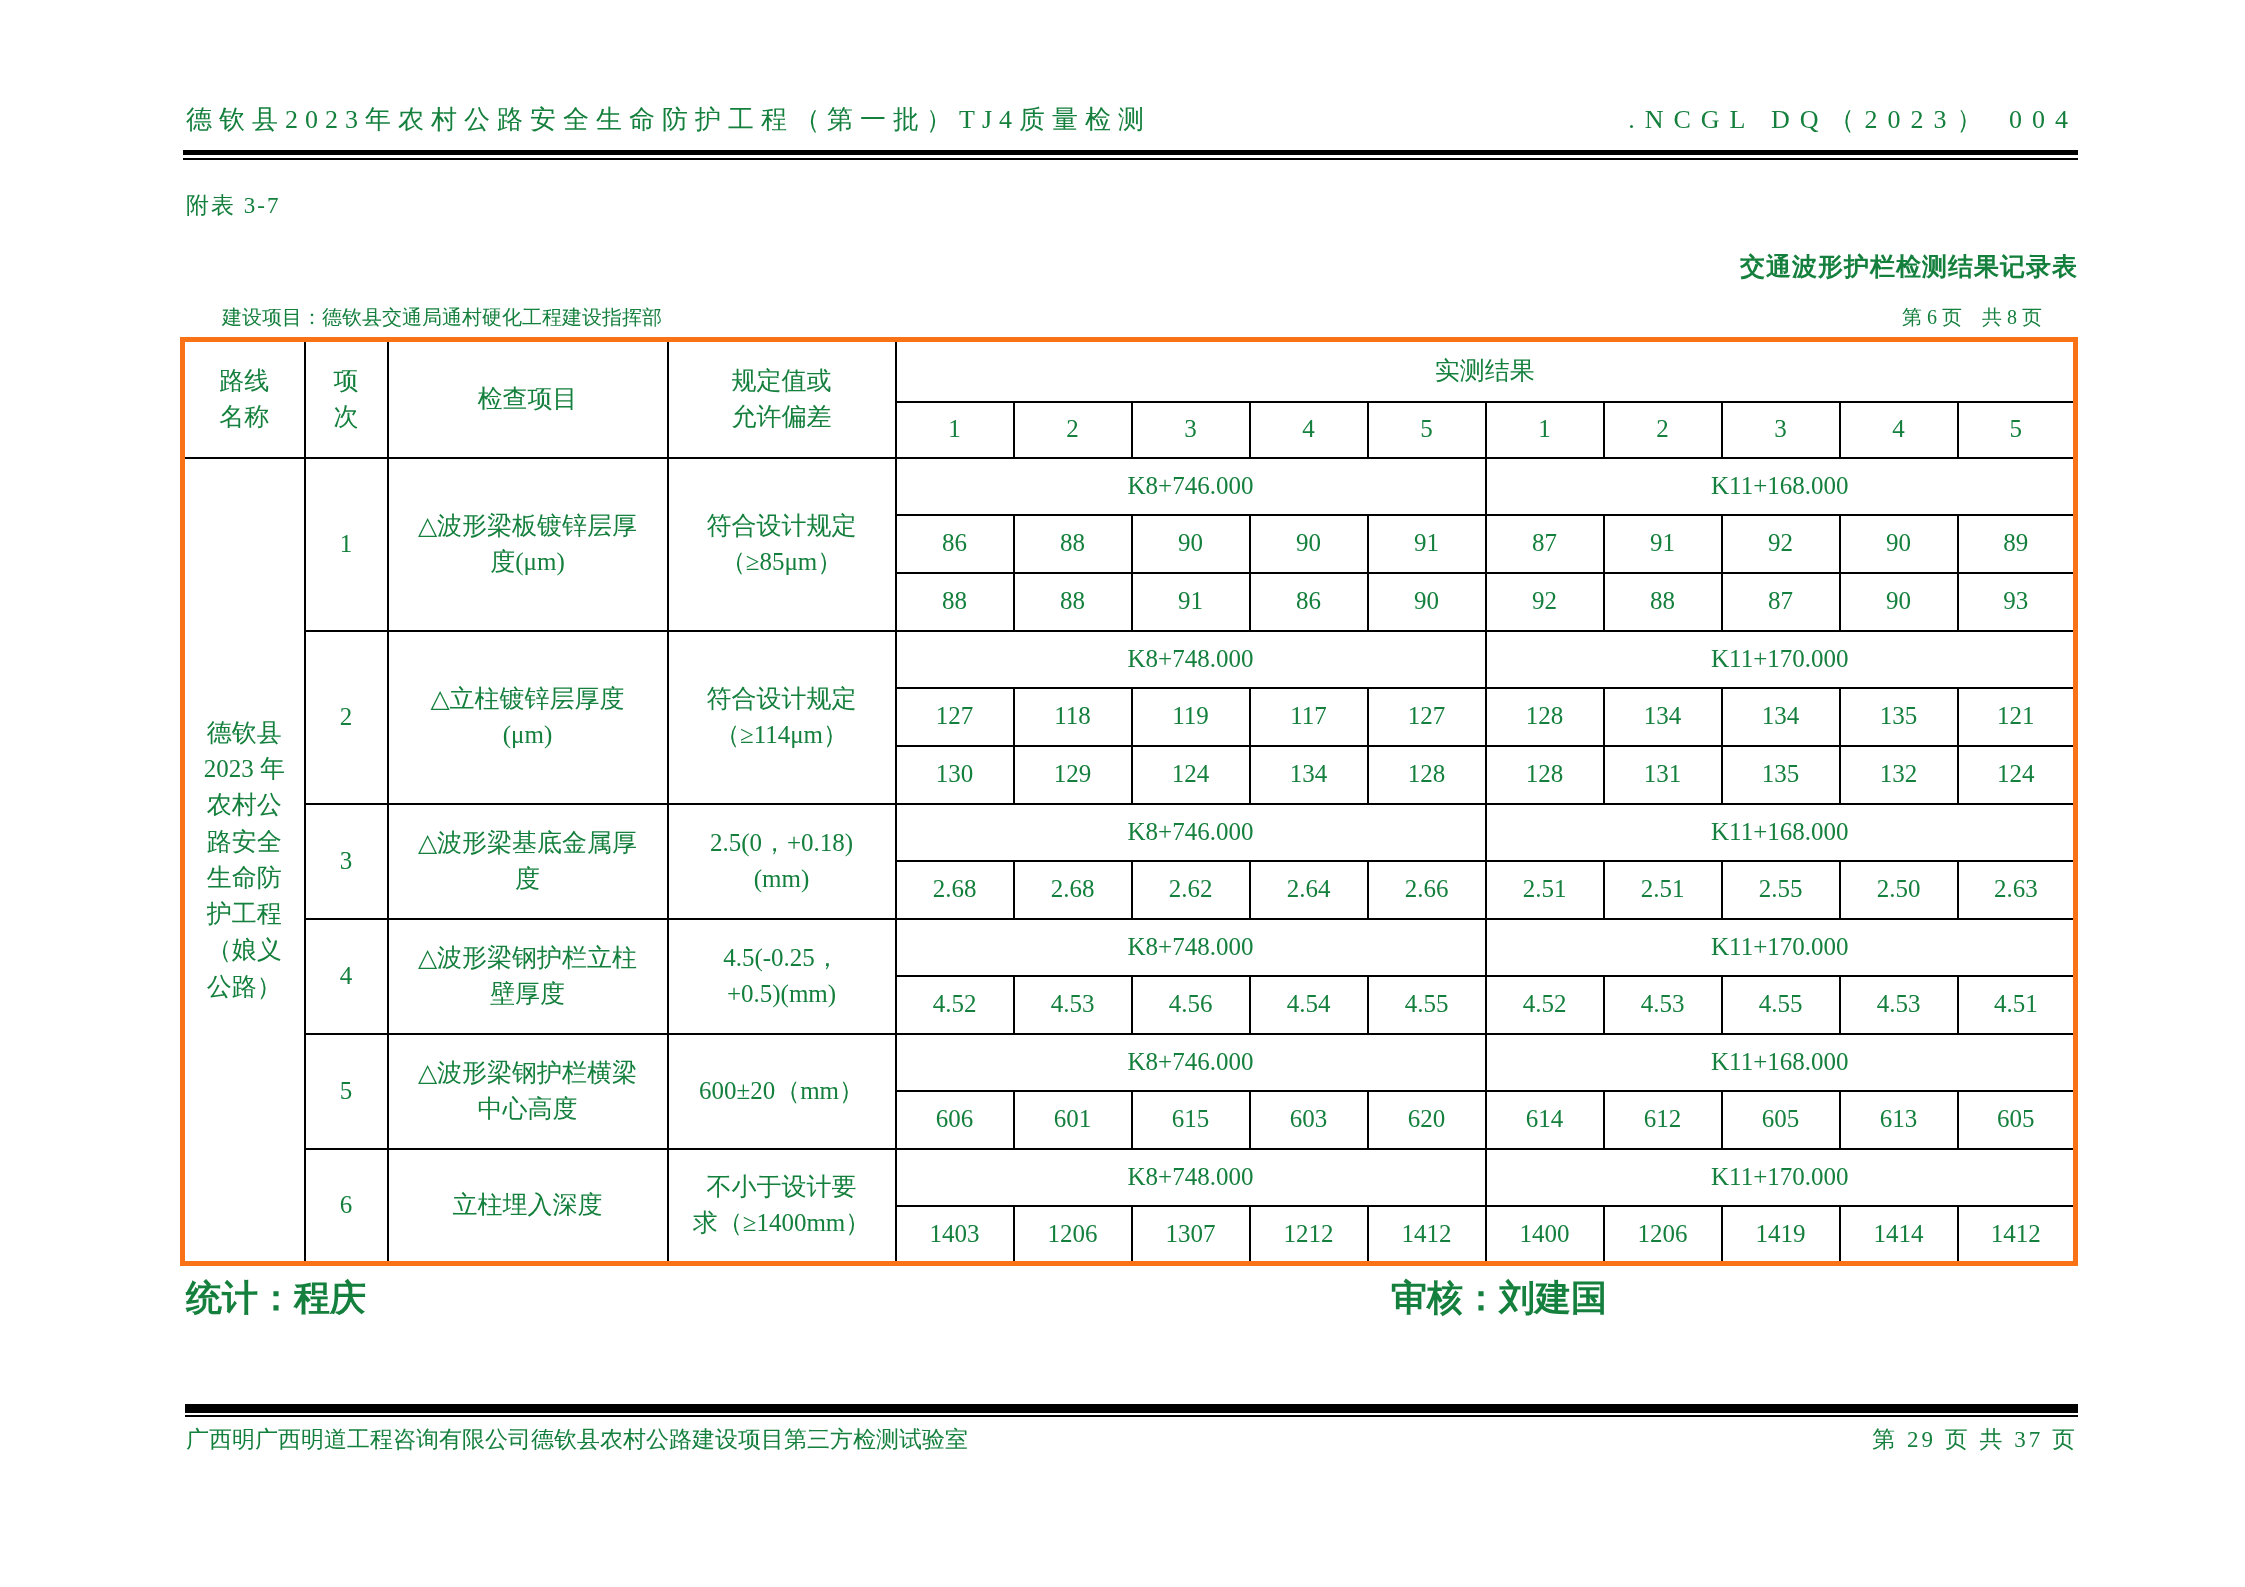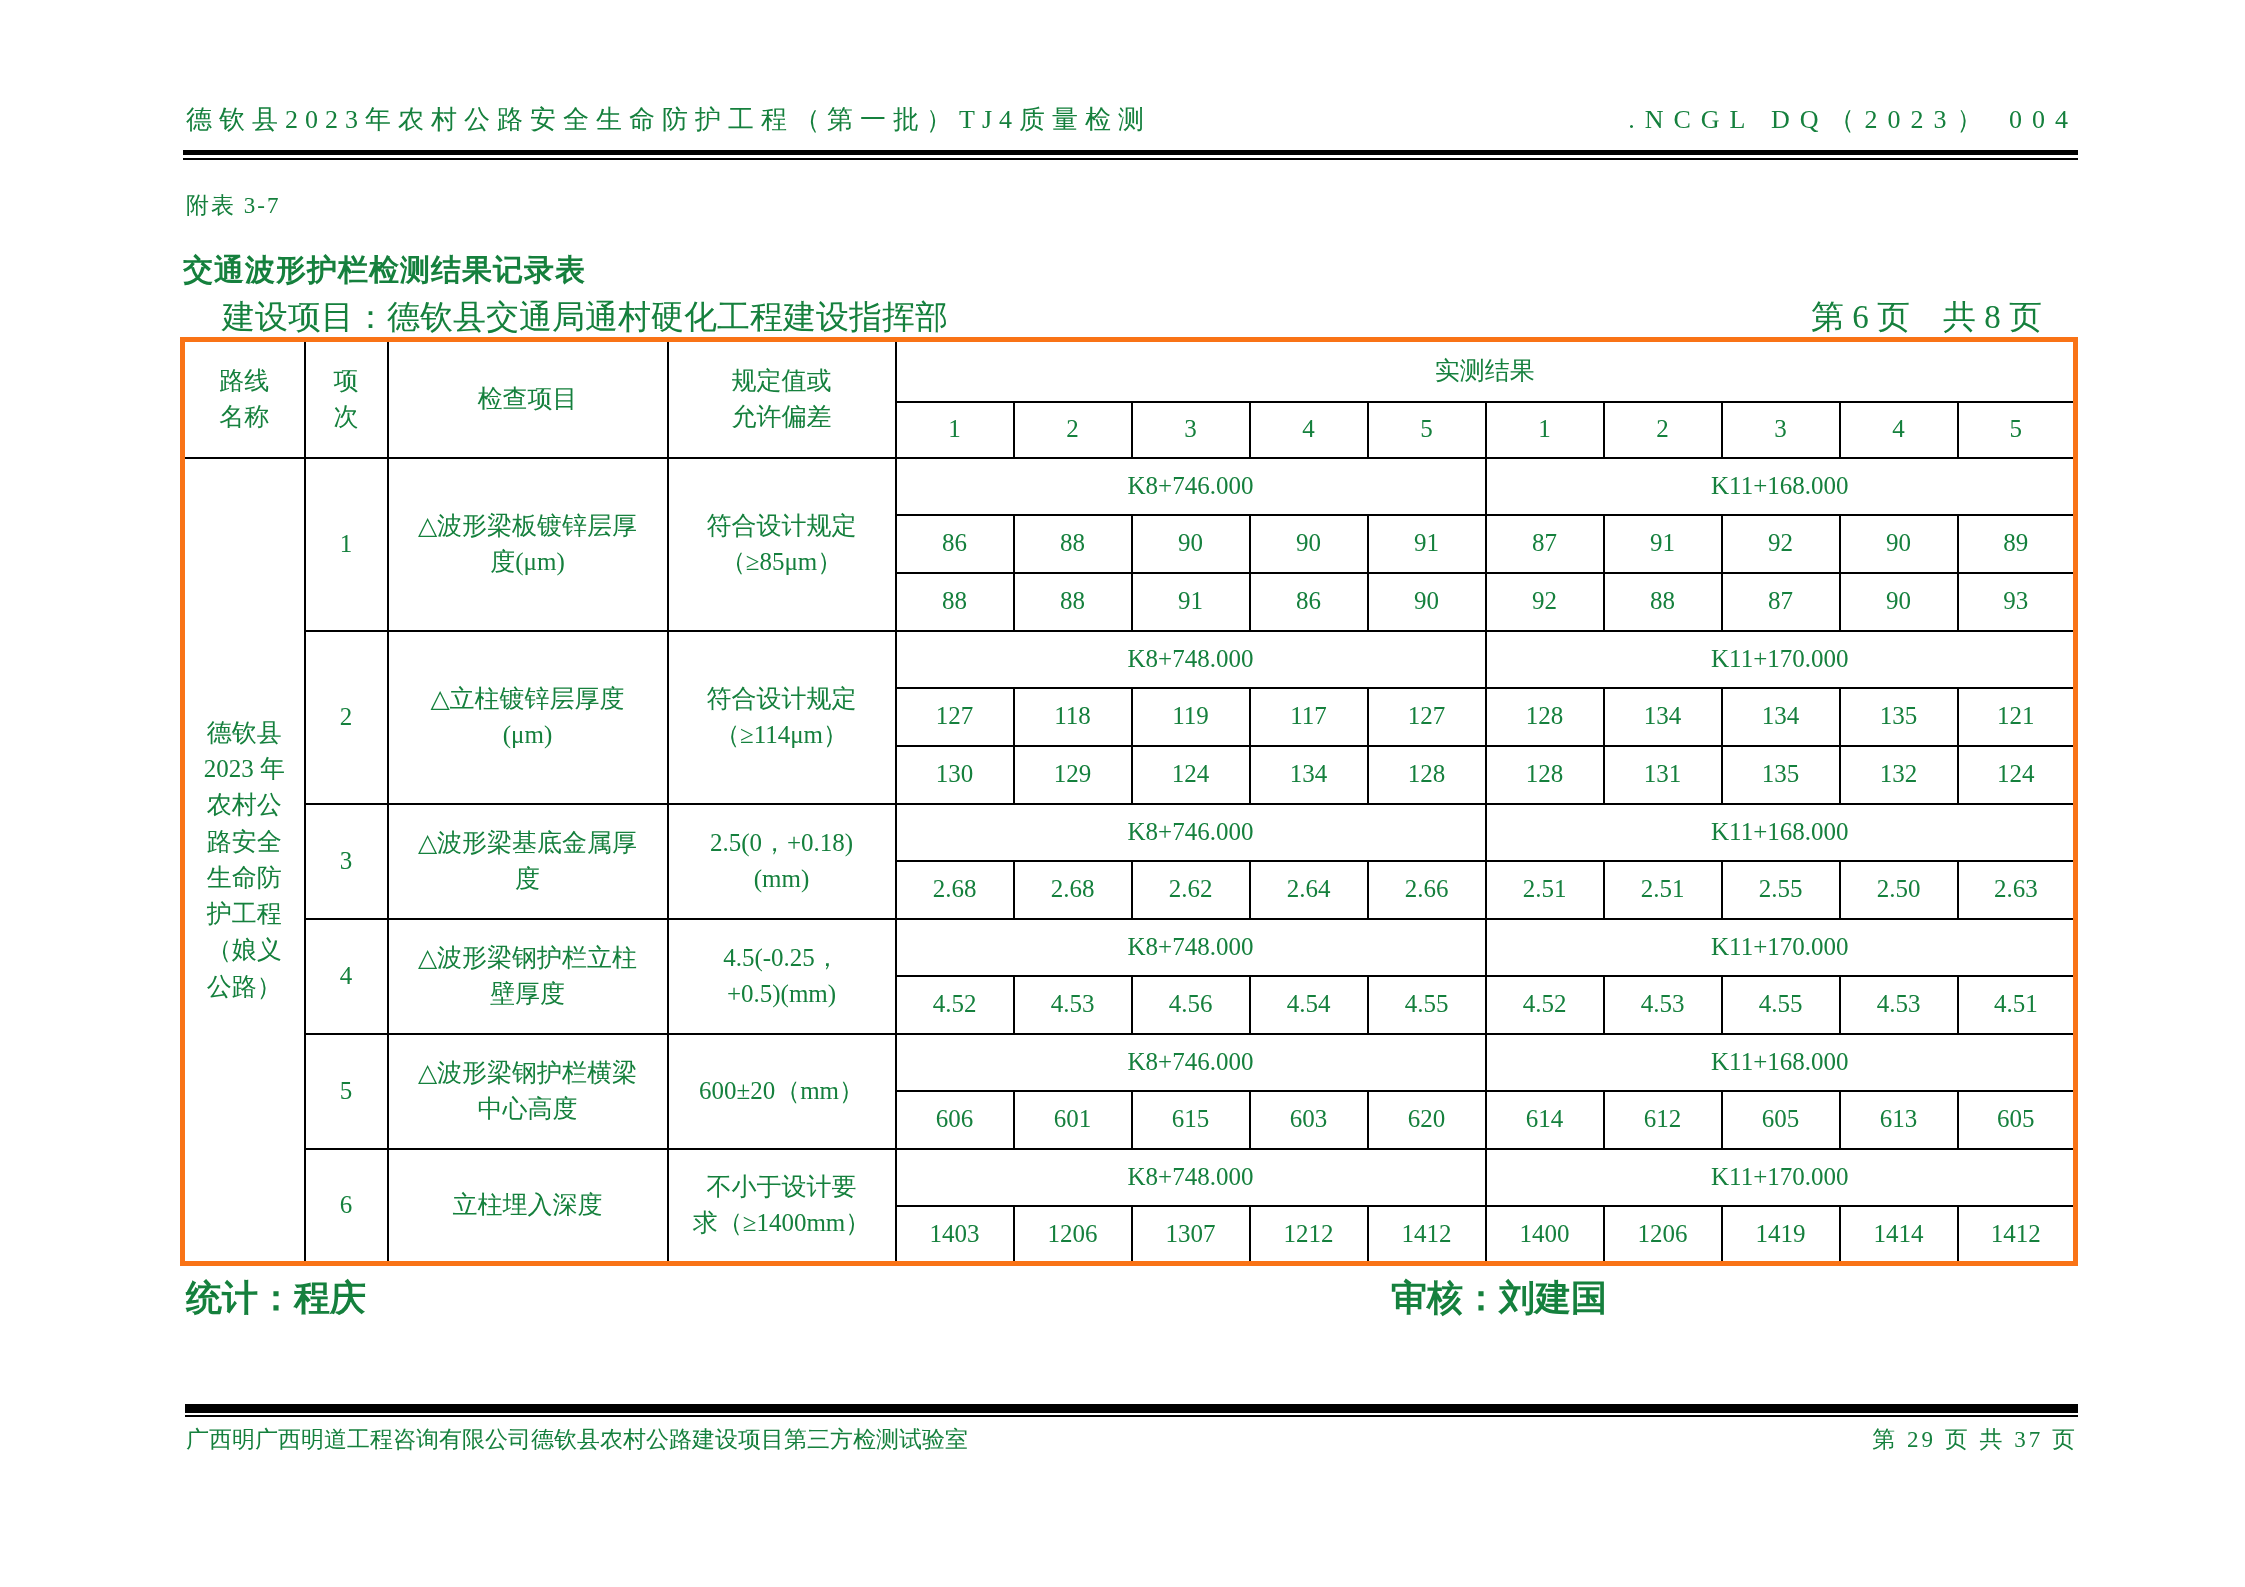--- a/index.html
+++ b/index.html
@@ -29,27 +29,27 @@
   .double-rule .thick { height: 5px; background: #000; }
   .double-rule .thin  { height: 2px; background: #000; margin-top: 3px; }
 
   
   .appendix {
     position: absolute; left: 186px; top: 190px;
     font-size: 23px; font-weight: normal; letter-spacing: 2px;
   }
   .title {
     position: absolute; left: 183px; width: 1895px; top: 250px;
-    margin: 0; text-align: left;
-    font-size: 30px; font-weight: bold; letter-spacing: 1px;
+    margin: 0; text-align: right;
+    font-size: 25px; font-weight: bold; letter-spacing: 1px;
   }
   .project-row {
     position: absolute; left: 222px; right: 203px; top: 300px;
     display: flex; justify-content: space-between;
-    font-size: 33px; line-height: 34px; white-space: nowrap;
+    font-size: 20px; line-height: 34px; white-space: nowrap;
   }
 
   
   table.record-table {
     position: absolute; left: 180px; top: 337px;
     width: 1898px;
     border-collapse: collapse;
     table-layout: fixed;
     border: 5px solid #f97316;
   }

